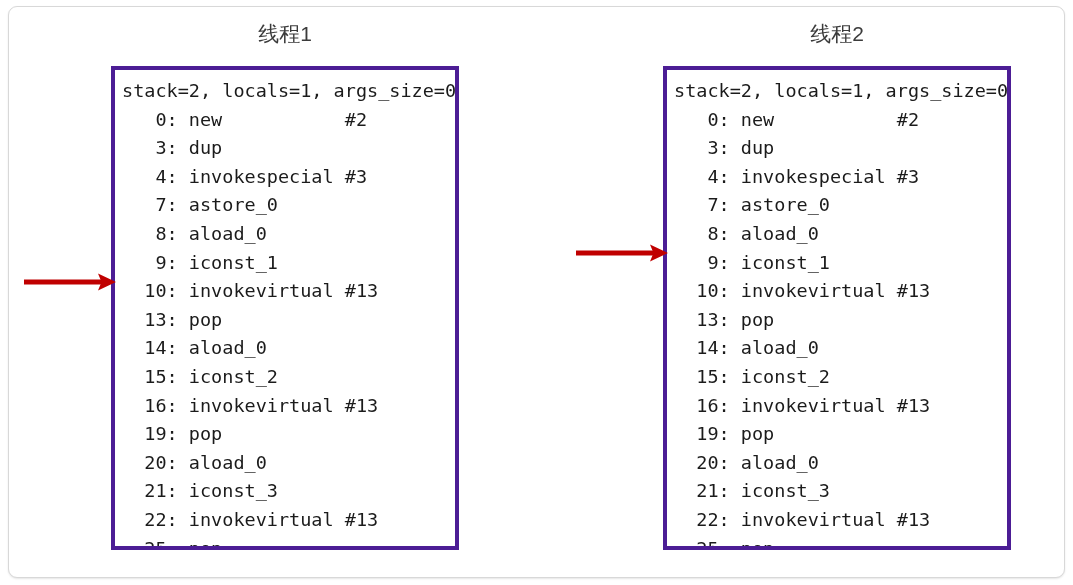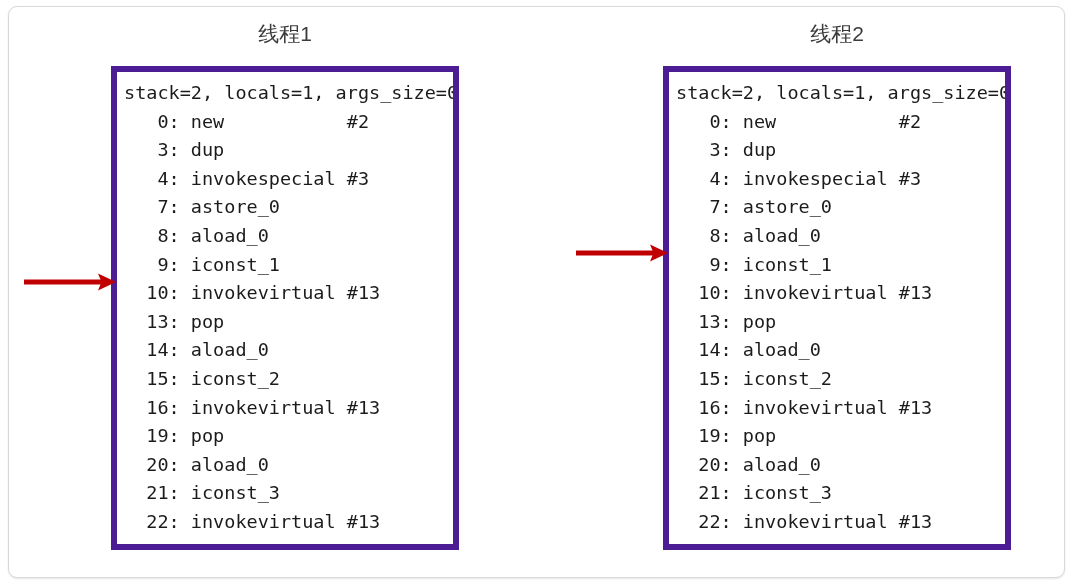--- a/index.html
+++ b/index.html
@@ -54,21 +54,21 @@
     white-space: nowrap;
   }
 
   .code-box {
     position: absolute;
     top: 66px;
     left: 0;
     width: 348px;
     height: 484px;
     box-sizing: border-box;
-    border: 6px solid #4c1d95;
+    border: 4px solid #4c1d95;
     background: #ffffff;
     padding: 7px 0 0 0;
     overflow: hidden;
   }
 
   .code-line {
     font-family: "DejaVu Sans Mono", "Liberation Mono", monospace;
     font-size: 18.5px;
     line-height: 28.6px;
     color: #1b1b1b;

